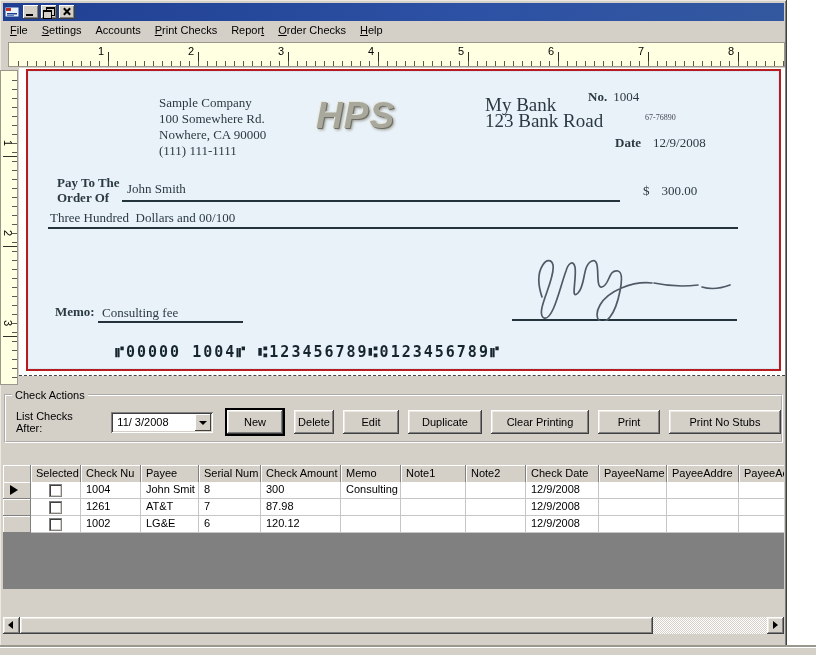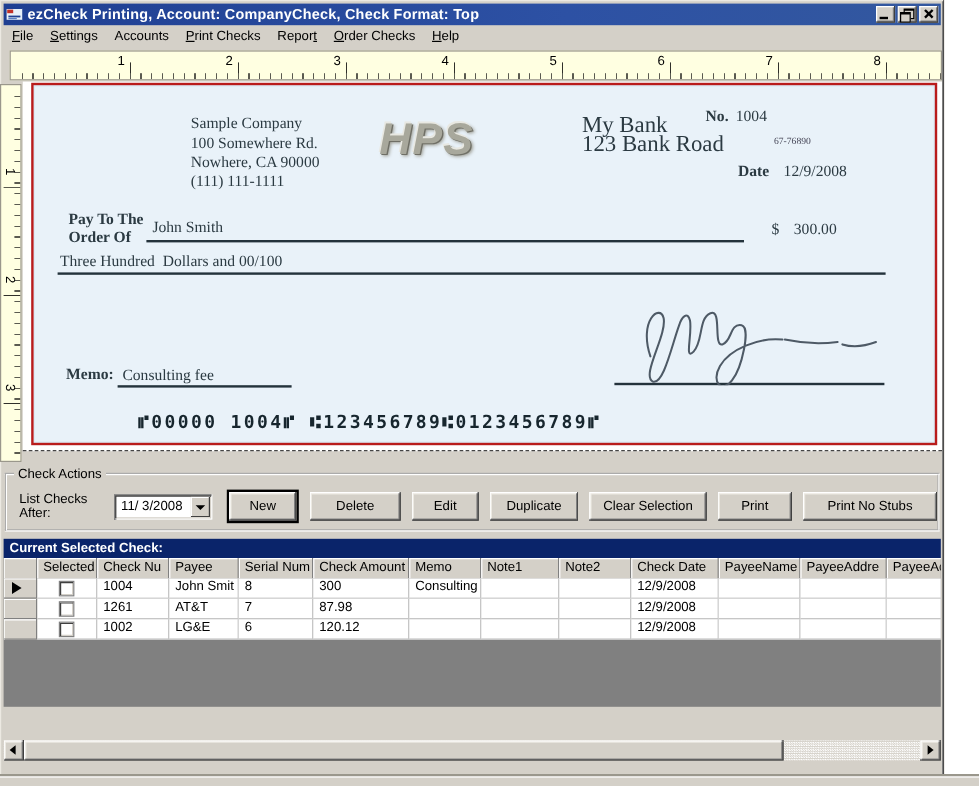--- a/index.html
+++ b/index.html
@@ -103,21 +103,21 @@
   .combo .combo-value { position:absolute; left:6px; top:4px; }
   .combo .drop-btn { position:absolute; right:2px; top:2px; width:16px; height:17px; background:#d4d0c8;
     box-shadow: inset -1px -1px 0 #404040, inset 1px 1px 0 #fff; cursor:pointer; }
   .tri-down { position:absolute; left:4px; top:7px; width:0; height:0;
     border-left:4px solid transparent; border-right:4px solid transparent; border-top:4px solid #000; }
   .btns { display:flex; margin-left:12px; gap:9px; align-items:center; }
   .btn { height:24px; background:#d4d0c8; font-size:11px; color:#000; text-align:center;
     display:flex; align-items:center; justify-content:center; cursor:pointer;
     box-shadow: inset -1px -1px 0 #404040, inset 1px 1px 0 #ffffff, inset -2px -2px 0 #808080, inset 2px 2px 0 #ece9e2; }
   .btn.default { box-shadow: 0 0 0 2px #000, inset -1px -1px 0 #404040, inset 1px 1px 0 #ffffff, inset -2px -2px 0 #808080, inset 2px 2px 0 #ece9e2; margin:0 2px; }
-  .w-new{width:56px}.w-del{width:76px}.w-edit{width:56px}.w-dup{width:74px}
+  .w-new{width:56px}.w-del{width:40px}.w-edit{width:56px}.w-dup{width:74px}
   .w-clr{width:98px}.w-prt{width:62px}.w-pns{width:112px}
 
   
   .sel-header { position:absolute; left:3px; top:449px; width:781px; height:16px;
     background:#0a246a; color:#fff; font-size:11px; font-weight:bold;
     display:flex; align-items:center; padding-left:5px; }
   .grid-wrap { position:absolute; left:3px; top:465px; width:781px; height:124px;
     background:#808080; overflow:hidden; }
   .grid-table { display:grid; width:796px;
     grid-template-columns:28px 50px 60px 58px 62px 80px 60px 65px 60px 73px 68px 72px 60px;
@@ -155,21 +155,20 @@
 
 <div class="window">
 
   <div class="titlebar">
     <svg class="app-icon" viewBox="0 0 14 14">
       <rect x="0" y="2" width="14" height="10" fill="#e8f0f8" stroke="#1f3f92"></rect>
       <rect x="1" y="3" width="5" height="3" fill="#c03028"></rect>
       <rect x="2" y="8" width="10" height="1.5" fill="#1f3f92"></rect>
       <rect x="2" y="10" width="7" height="1" fill="#5a7ec0"></rect>
     </svg>
-    <div class="title-text">ezCheck Printing, Account: CompanyCheck, Check Format: Top</div>
     <div class="win-btns">
       <div class="win-btn"><span class="glyph-min"></span></div>
       <div class="win-btn"><span class="glyph-restore"></span></div>
       <div class="win-btn"><span class="glyph-close"></span></div>
     </div>
   </div>
 
   <div class="menubar">
     <div class="menu-item"><span></span><span class="key">F</span><span>ile</span></div>
     <div class="menu-item"><span></span><span class="key">S</span><span>ettings</span></div>
@@ -246,28 +245,27 @@
         <span class="combo-value">11/ 3/2008</span>
         <span class="drop-btn">
             <span class="tri-down"></span>
           </span>
       </div>
       <div class="btns">
         <div class="btn default w-new">New</div>
         <div class="btn w-del">Delete</div>
         <div class="btn w-edit">Edit</div>
         <div class="btn w-dup">Duplicate</div>
-        <div class="btn w-clr">Clear Selection</div>
+        <div class="btn w-clr">Clear Printing</div>
         <div class="btn w-prt">Print</div>
         <div class="btn w-pns">Print No Stubs</div>
       </div>
     </div>
   </fieldset>
 
-  <div class="sel-header">Current Selected Check:</div>
 
   <div class="grid-wrap">
     <div class="grid-table">
       <div class="hc"></div>
       <div class="hc">Selected</div>
       <div class="hc">Check Nu</div>
       <div class="hc">Payee</div>
       <div class="hc">Serial Num</div>
       <div class="hc">Check Amount</div>
       <div class="hc">Memo</div>

